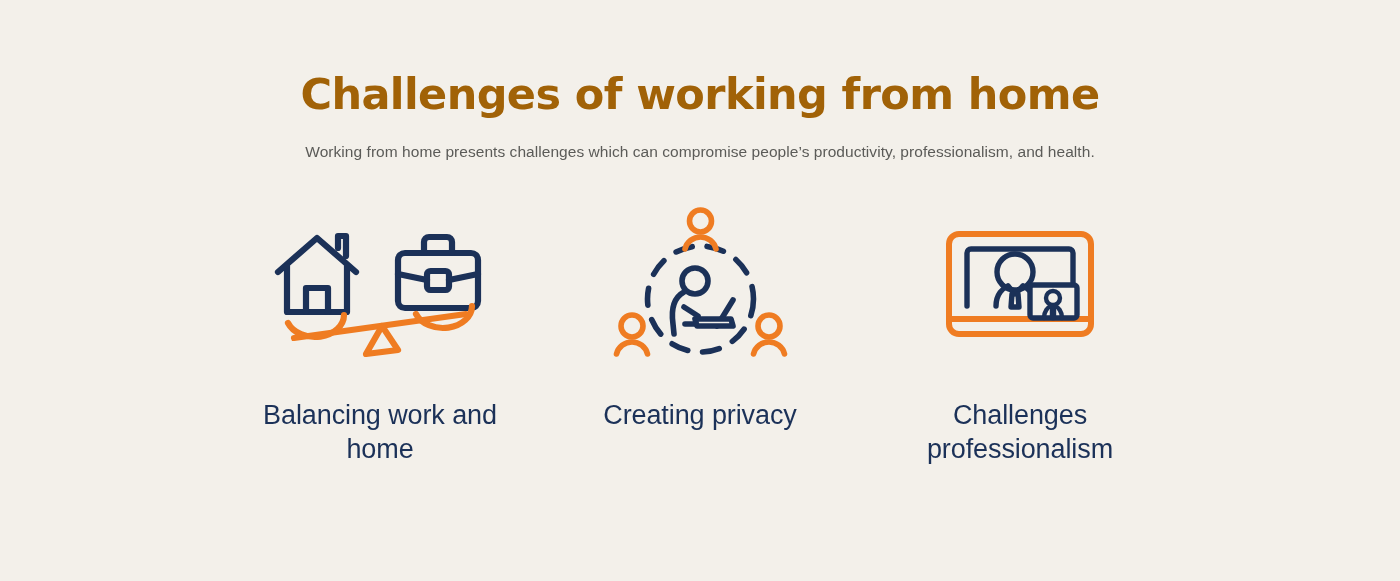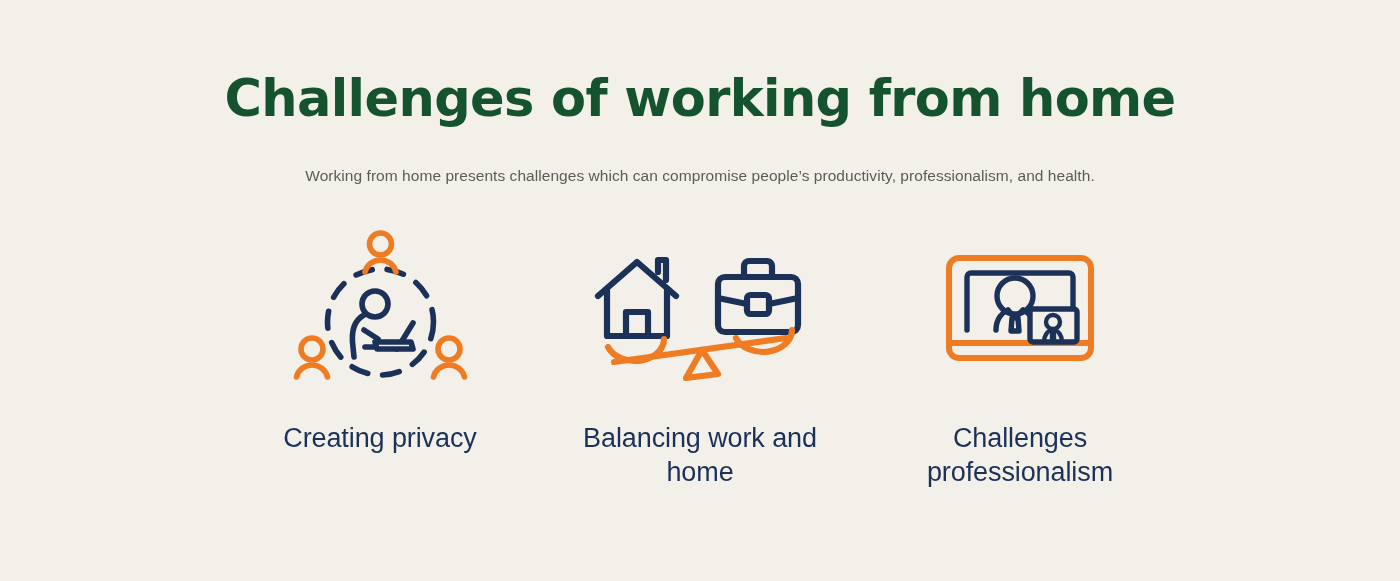--- a/index.html
+++ b/index.html
@@ -25,33 +25,33 @@
 
   
   .header {
     width: 100%;
     text-align: center;
     margin-top: 72px;
   }
   .page-title {
     font-family: "DejaVu Sans", sans-serif;
     font-weight: 700;
-    font-size: 51px;
+    font-size: 43px;
     line-height: 1.05;
     letter-spacing: -0.6px;
-    color: #14532d;
+    color: #a16207;
     margin: 0;
   }
   .page-subtitle {
     font-family: "Liberation Sans", sans-serif;
     font-weight: 400;
     font-size: 15.5px;
     line-height: 1.4;
     color: #5b5b58;
-    margin: 39px 0 0 0;
+    margin: 24px 0 0 0;
     letter-spacing: 0.05px;
     text-align: center;
   }
 
   
   .cards {
     display: flex;
     flex-direction: row;
     justify-content: center;
     align-items: flex-start;
@@ -89,20 +89,49 @@
 
   <div class="header">
     <h1 class="page-title">Challenges of working from home</h1>
     <p class="page-subtitle">Working from home presents challenges which can compromise people’s productivity, professionalism, and health.</p>
   </div>
 
   <div class="cards">
 
     <div class="card">
       <div class="card-icon">
+        <svg width="220" height="140" viewBox="0 0 220 140" fill="none">
+
+          <g stroke="#1b3158" stroke-width="6.2" stroke-linecap="round" stroke-linejoin="round" fill="none">
+            <path d="M8 54 L47 20 L86 54"></path>
+            <path d="M17 48 L17 94 L77 94 L77 48"></path>
+            <path d="M36 94 L36 70 L58 70 L58 94"></path>
+            <path d="M68 30 L68 18 L76 18 L76 38"></path>
+          </g>
+
+          <g stroke="#1b3158" stroke-width="6.2" stroke-linecap="round" stroke-linejoin="round" fill="none">
+            <rect x="128" y="35" width="80" height="55" rx="7"></rect>
+            <path d="M154 35 L154 24 a5 5 0 0 1 5 -5 h18 a5 5 0 0 1 5 5 L182 35"></path>
+            <path d="M128 56 L157 62 M179 62 L208 56"></path>
+            <rect x="157" y="53" width="22" height="19" rx="3.5"></rect>
+          </g>
+
+          <g stroke="#ef7c22" stroke-width="6.2" stroke-linecap="round" stroke-linejoin="round" fill="none">
+            <path d="M24 120 L196 96"></path>
+            <path d="M18 105 a29 22 0 0 0 56 -8"></path>
+            <path d="M146 96 a29 22 0 0 0 56 -8"></path>
+            <path d="M96 136 L112 108 L128 132 Z"></path>
+          </g>
+        </svg>
+      </div>
+      <div class="card-label">Balancing work and home</div>
+    </div>
+
+    <div class="card">
+      <div class="card-icon">
         <svg width="175" height="165" viewBox="0 0 175 165" fill="none">
 
           <circle cx="87.5" cy="93" r="53" stroke="#1b3158" stroke-width="5.6" fill="none" stroke-linecap="round" stroke-dasharray="17 15"></circle>
 
           <g stroke="#1b3158" stroke-width="5.6" stroke-linecap="round" stroke-linejoin="round" fill="none">
             <circle cx="82" cy="75" r="13"></circle>
             <path d="M71 86 C60 92 58 104 60 118 L61 128"></path>
             <path d="M71 101 L85 110"></path>
             <path d="M72 118 L106 118"></path>
             <path d="M104 120 L120 94"></path>
@@ -117,49 +146,20 @@
             <circle cx="19" cy="120" r="11"></circle>
             <path d="M3.5 148 a16 16 0 0 1 31 0"></path>
           </g>
           <g stroke="#ef7c22" stroke-width="5.6" stroke-linecap="round" stroke-linejoin="round" fill="none">
             <circle cx="156" cy="120" r="11"></circle>
             <path d="M140.5 148 a16 16 0 0 1 31 0"></path>
           </g>
         </svg>
       </div>
       <div class="card-label">Creating privacy</div>
-    </div>
-
-    <div class="card">
-      <div class="card-icon">
-        <svg width="220" height="140" viewBox="0 0 220 140" fill="none">
-
-          <g stroke="#1b3158" stroke-width="6.2" stroke-linecap="round" stroke-linejoin="round" fill="none">
-            <path d="M8 54 L47 20 L86 54"></path>
-            <path d="M17 48 L17 94 L77 94 L77 48"></path>
-            <path d="M36 94 L36 70 L58 70 L58 94"></path>
-            <path d="M68 30 L68 18 L76 18 L76 38"></path>
-          </g>
-
-          <g stroke="#1b3158" stroke-width="6.2" stroke-linecap="round" stroke-linejoin="round" fill="none">
-            <rect x="128" y="35" width="80" height="55" rx="7"></rect>
-            <path d="M154 35 L154 24 a5 5 0 0 1 5 -5 h18 a5 5 0 0 1 5 5 L182 35"></path>
-            <path d="M128 56 L157 62 M179 62 L208 56"></path>
-            <rect x="157" y="53" width="22" height="19" rx="3.5"></rect>
-          </g>
-
-          <g stroke="#ef7c22" stroke-width="6.2" stroke-linecap="round" stroke-linejoin="round" fill="none">
-            <path d="M24 120 L196 96"></path>
-            <path d="M18 105 a29 22 0 0 0 56 -8"></path>
-            <path d="M146 96 a29 22 0 0 0 56 -8"></path>
-            <path d="M96 136 L112 108 L128 132 Z"></path>
-          </g>
-        </svg>
-      </div>
-      <div class="card-label">Balancing work and home</div>
     </div>
 
     <div class="card">
       <div class="card-icon">
         <svg width="150" height="120" viewBox="0 0 150 120" fill="none">
 
           <g stroke="#ef7c22" stroke-width="6" stroke-linecap="round" stroke-linejoin="round" fill="none">
             <rect x="4" y="6" width="142" height="100" rx="10"></rect>
             <path d="M4 91 L146 91"></path>
           </g>

